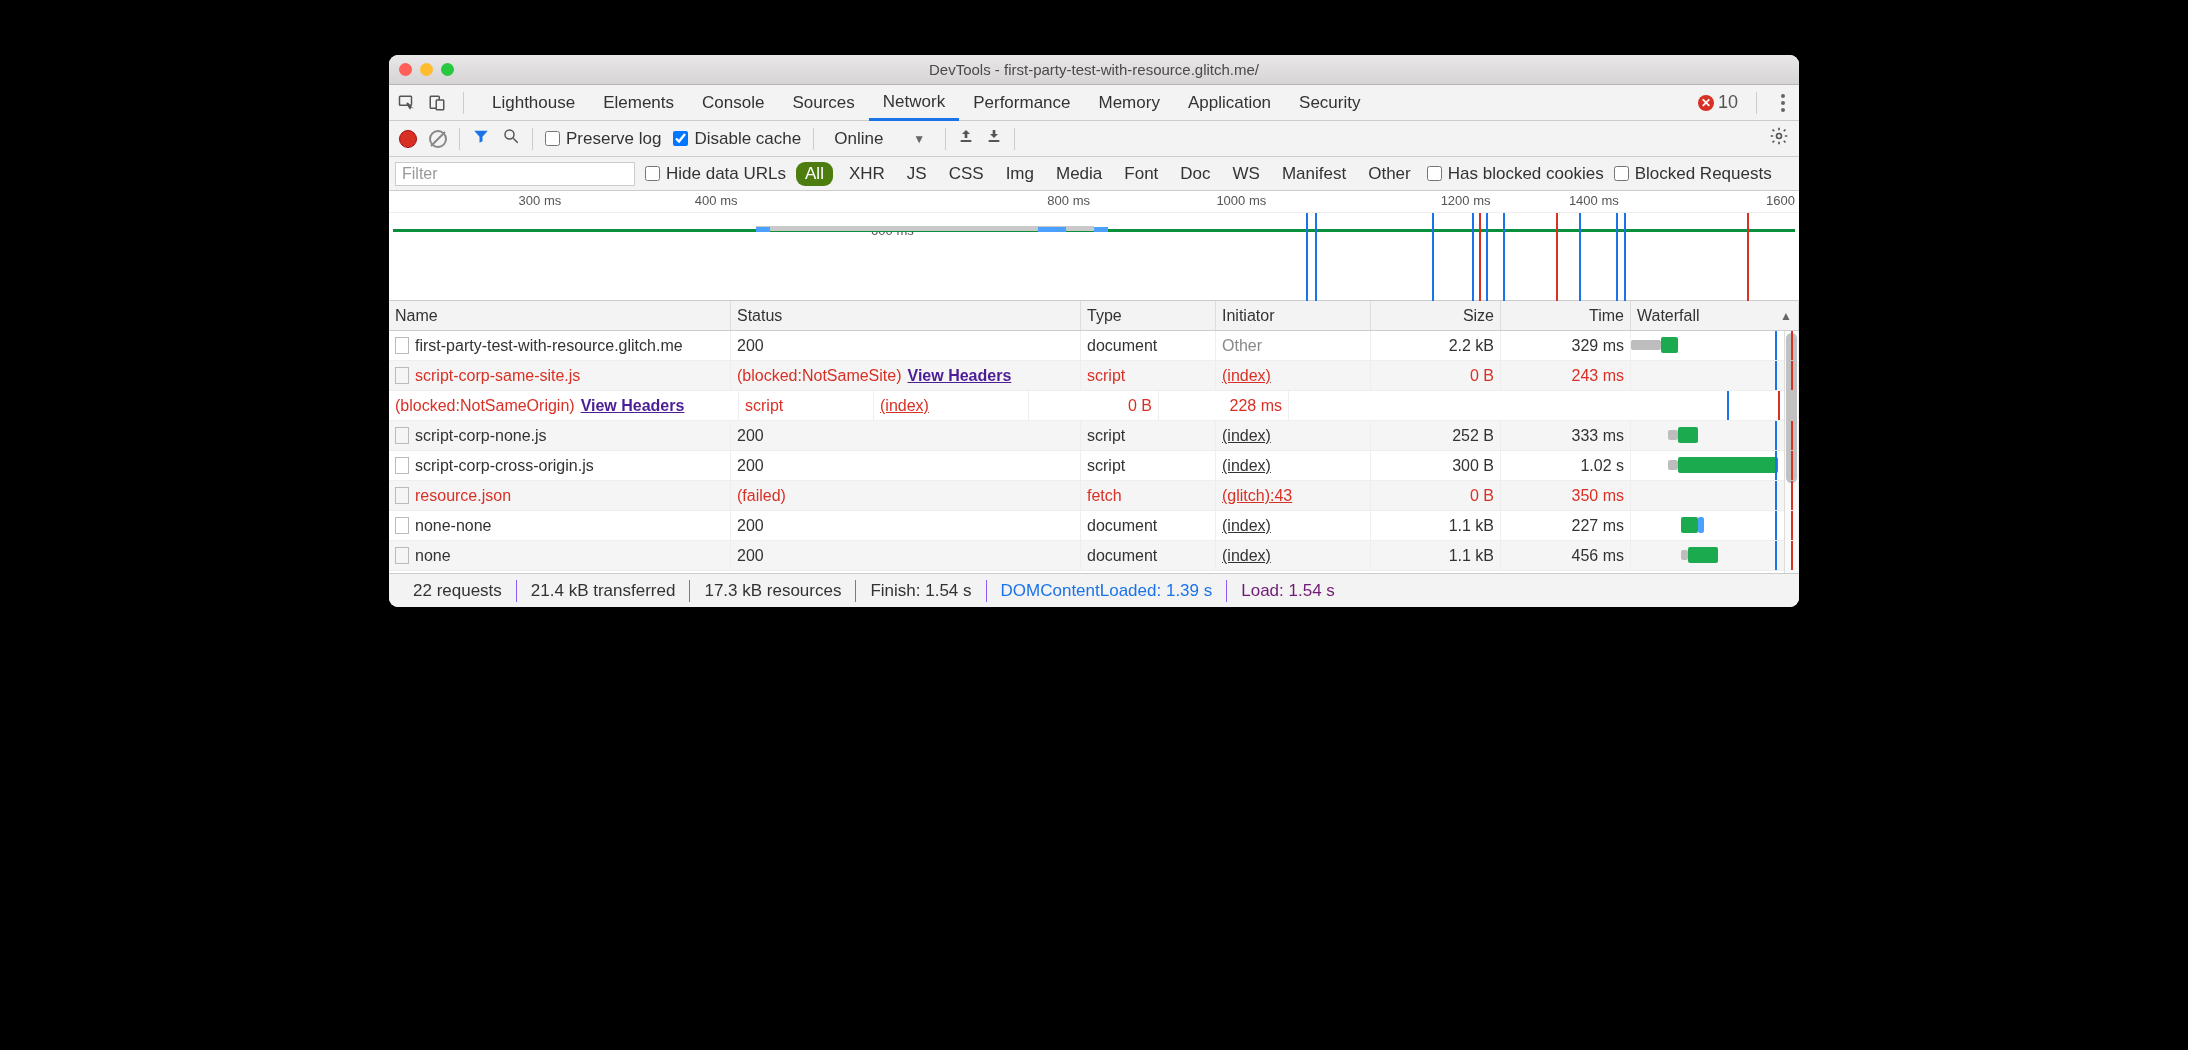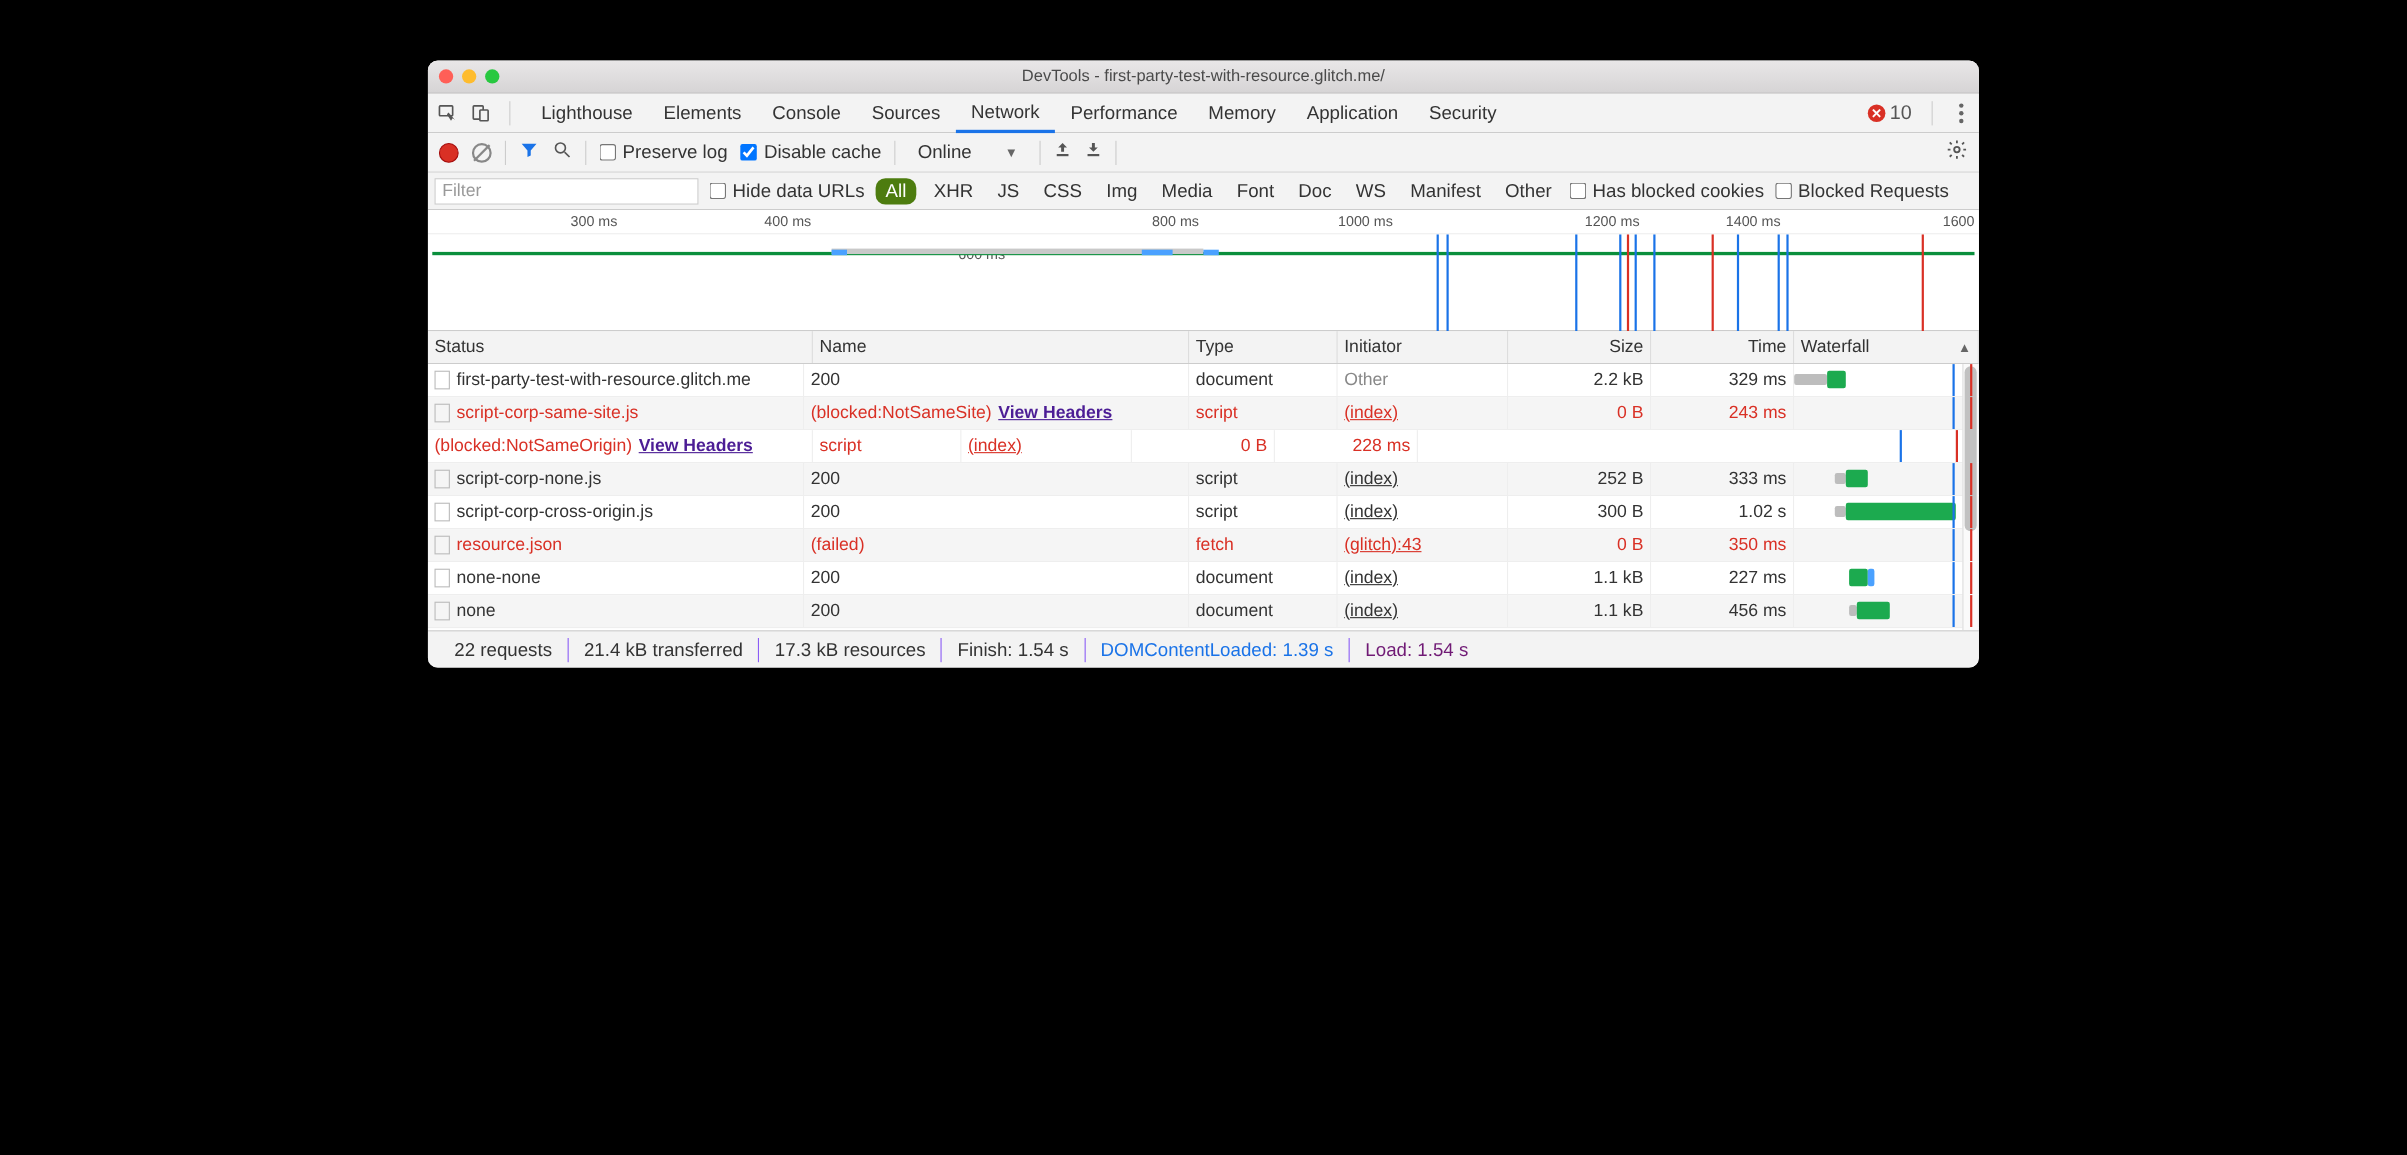--- a/index.html
+++ b/index.html
@@ -362,22 +362,22 @@
         <div class="tl-mark tl-red" style="left: 82.8%;"></div>
         <div class="tl-mark tl-blue" style="left: 84.4%;"></div>
         <div class="tl-mark tl-blue" style="left: 87%;"></div>
         <div class="tl-mark tl-blue" style="left: 87.6%;"></div>
         <div class="tl-mark tl-red" style="left: 96.3%;"></div>
       </div>
   </div>
 
   <div class="table-wrap">
     <div class="thead">
+      <div class="th col-name">Name</div>
       <div class="th col-status">Status</div>
-      <div class="th col-name">Name</div>
       <div class="th col-type">Type</div>
       <div class="th col-initiator">Initiator</div>
       <div class="th col-size">Size</div>
       <div class="th col-time">Time</div>
       <div class="th col-waterfall">
         <span>Waterfall</span>
         <span class="sort-arrow">▲</span>
       </div>
     </div>
     <div class="tbody" id="tbody" style="position:relative;">

